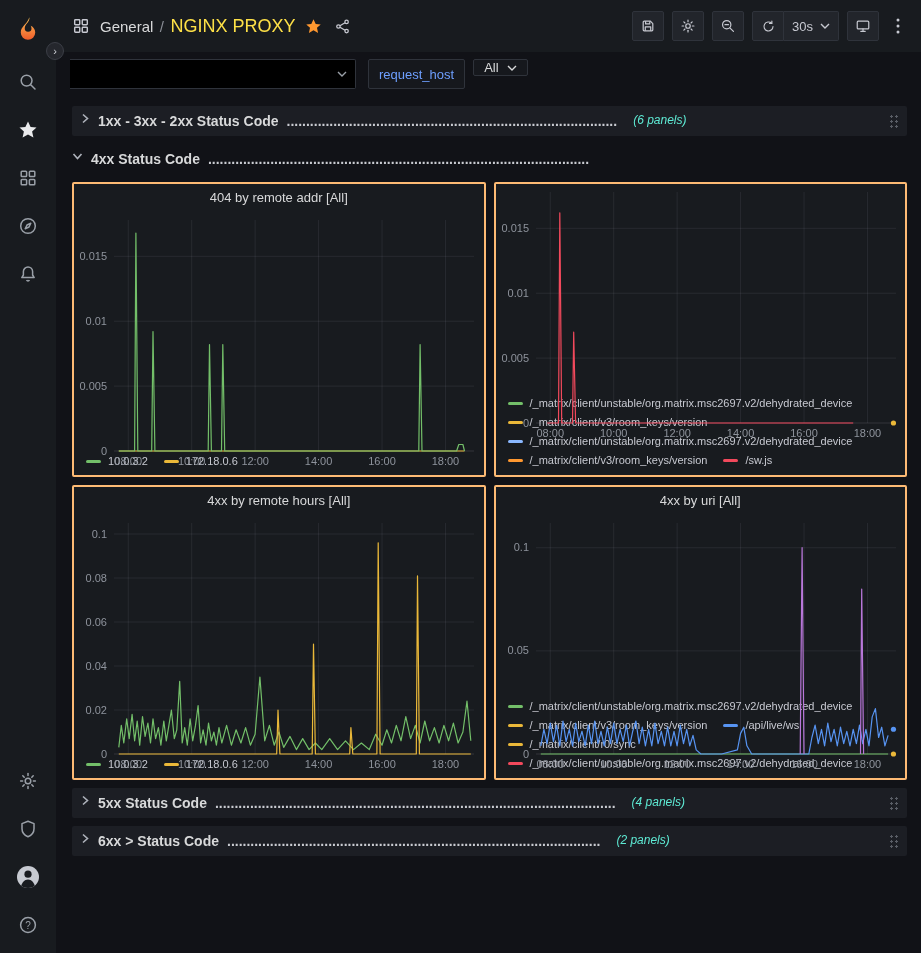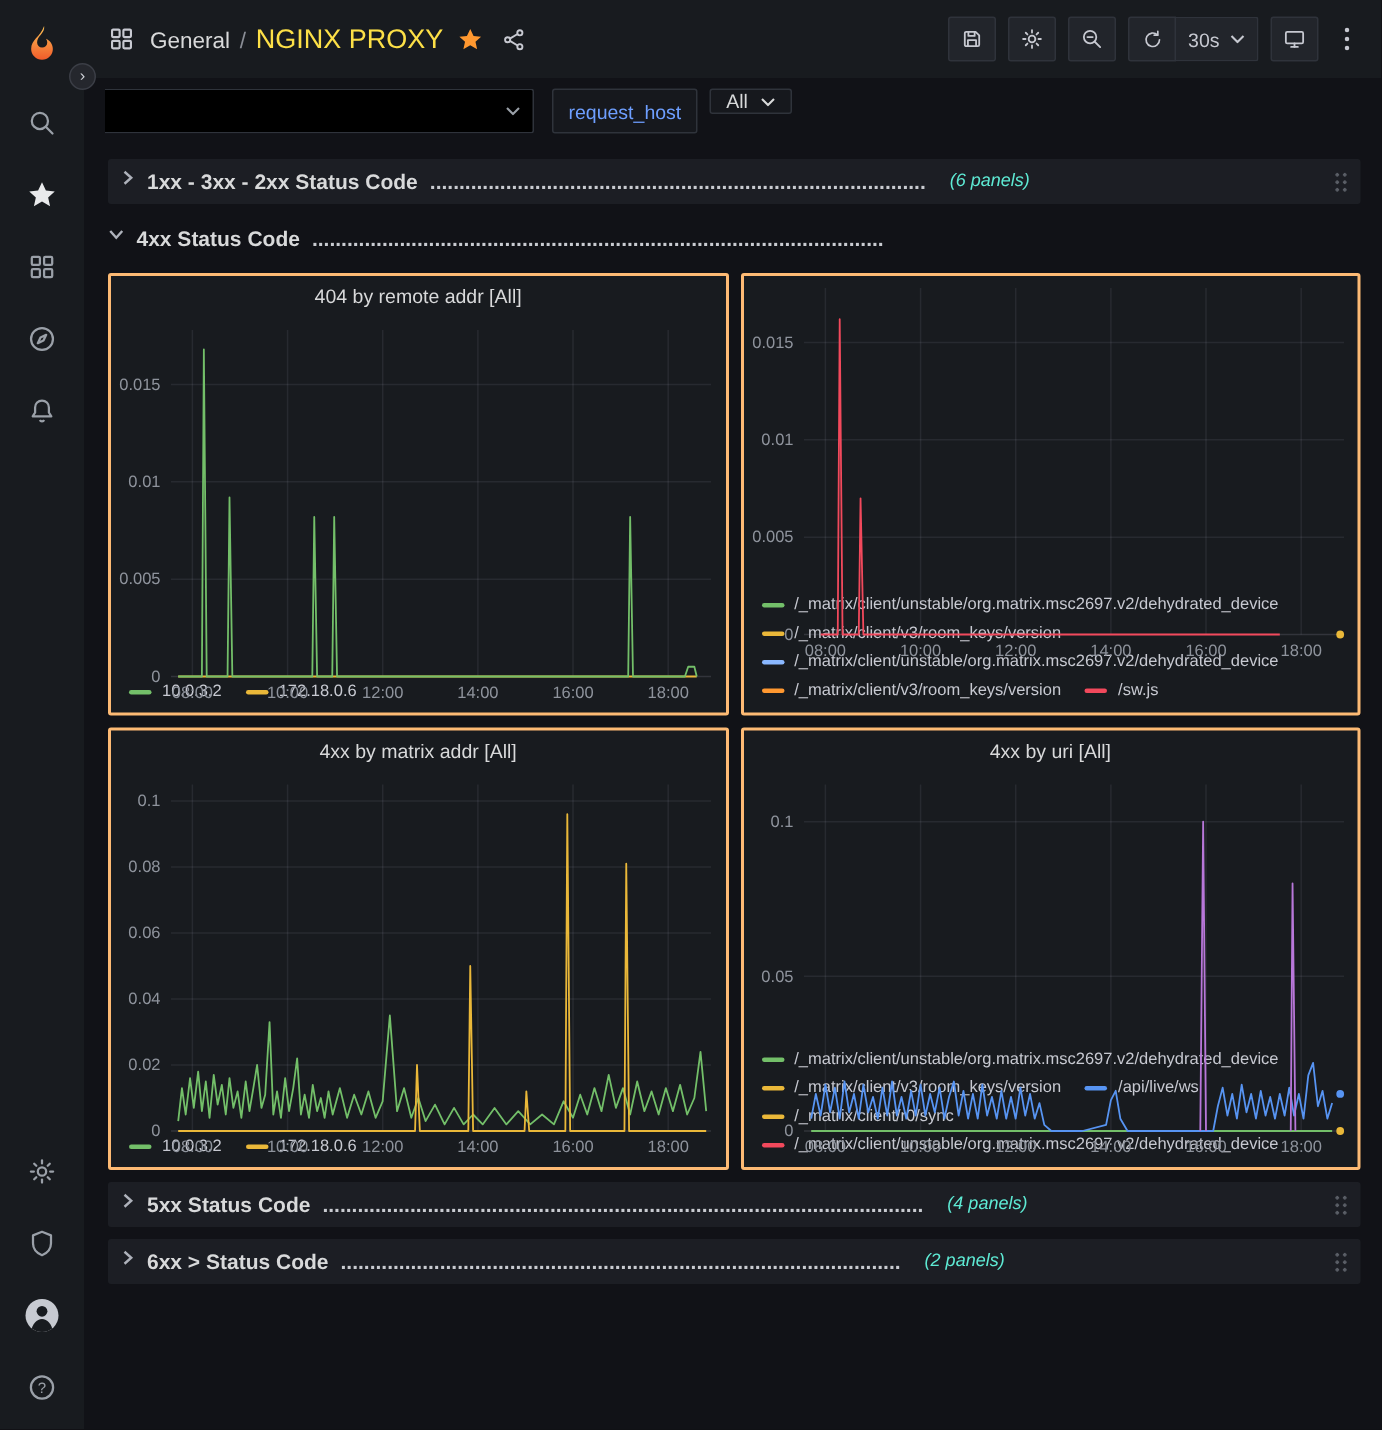--- a/index.html
+++ b/index.html
@@ -388,21 +388,21 @@
                 <span>/_matrix/client/v3/room_keys/version</span>
               </span>
               <span class="legend-item">
                 <span class="legend-marker" style="background: rgb(242, 73, 92);"></span>
                 <span>/sw.js</span>
               </span>
             </div>
         </section>
 
         <section class="panel">
-          <header class="panel-title">4xx by matrix addr [All]</header>
+          <header class="panel-title">4xx by remote hours [All]</header>
           <div class="chart">
               <svg width="412" height="257">
                 <line x1="54.273127753303974" y1="8" x2="54.273127753303974" y2="239" stroke="rgba(204,204,220,0.09)" stroke-width="1"></line>
                 <text x="54.273127753303974" y="253" text-anchor="middle" fill="#8e939c" font-size="11" font-family="Liberation Sans, sans-serif">08:00</text>
                 <line x1="117.70925110132161" y1="8" x2="117.70925110132161" y2="239" stroke="rgba(204,204,220,0.09)" stroke-width="1"></line>
                 <text x="117.70925110132161" y="253" text-anchor="middle" fill="#8e939c" font-size="11" font-family="Liberation Sans, sans-serif">10:00</text>
                 <line x1="181.14537444933924" y1="8" x2="181.14537444933924" y2="239" stroke="rgba(204,204,220,0.09)" stroke-width="1"></line>
                 <text x="181.14537444933924" y="253" text-anchor="middle" fill="#8e939c" font-size="11" font-family="Liberation Sans, sans-serif">12:00</text>
                 <line x1="244.58149779735686" y1="8" x2="244.58149779735686" y2="239" stroke="rgba(204,204,220,0.09)" stroke-width="1"></line>
                 <text x="244.58149779735686" y="253" text-anchor="middle" fill="#8e939c" font-size="11" font-family="Liberation Sans, sans-serif">14:00</text>

